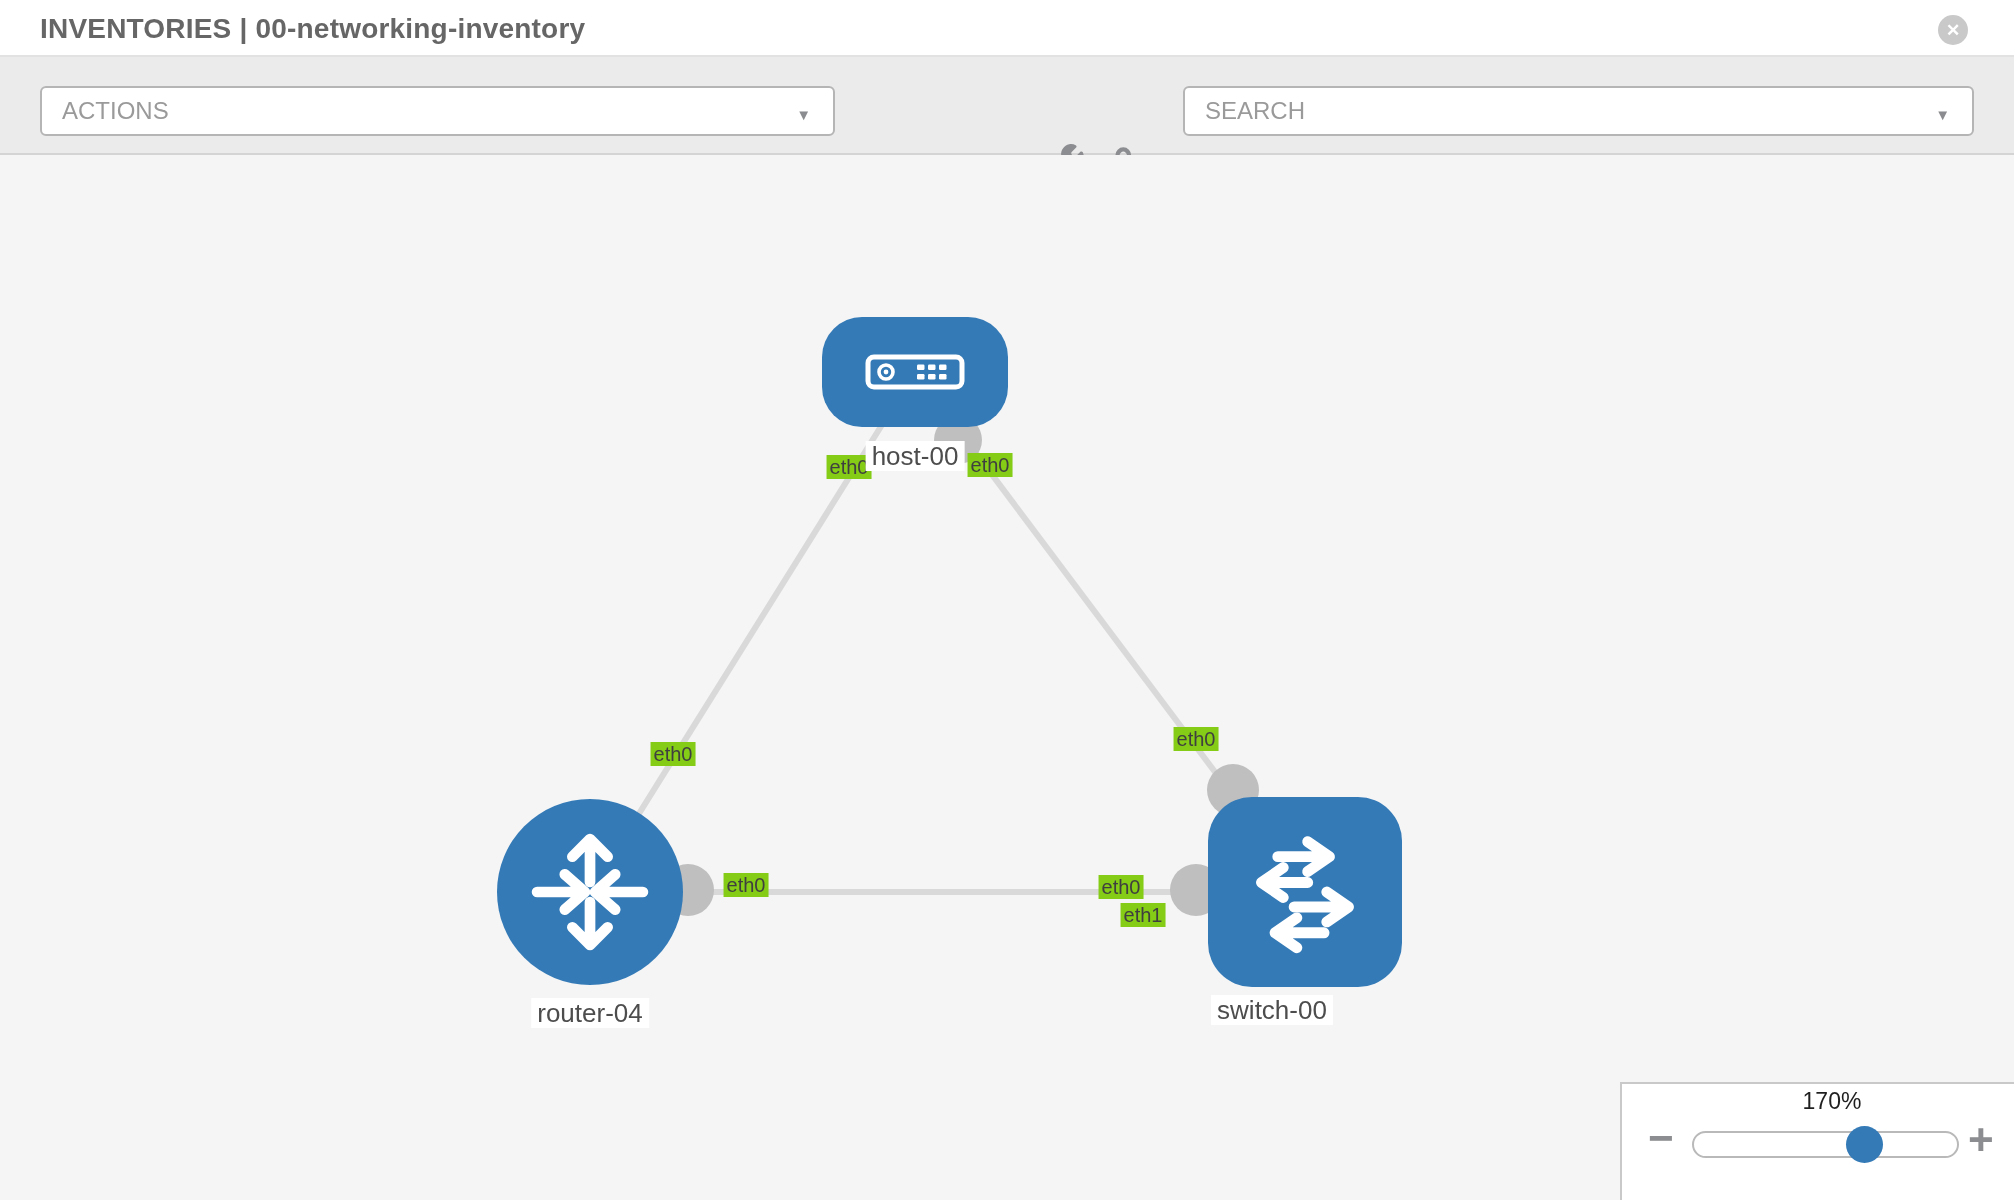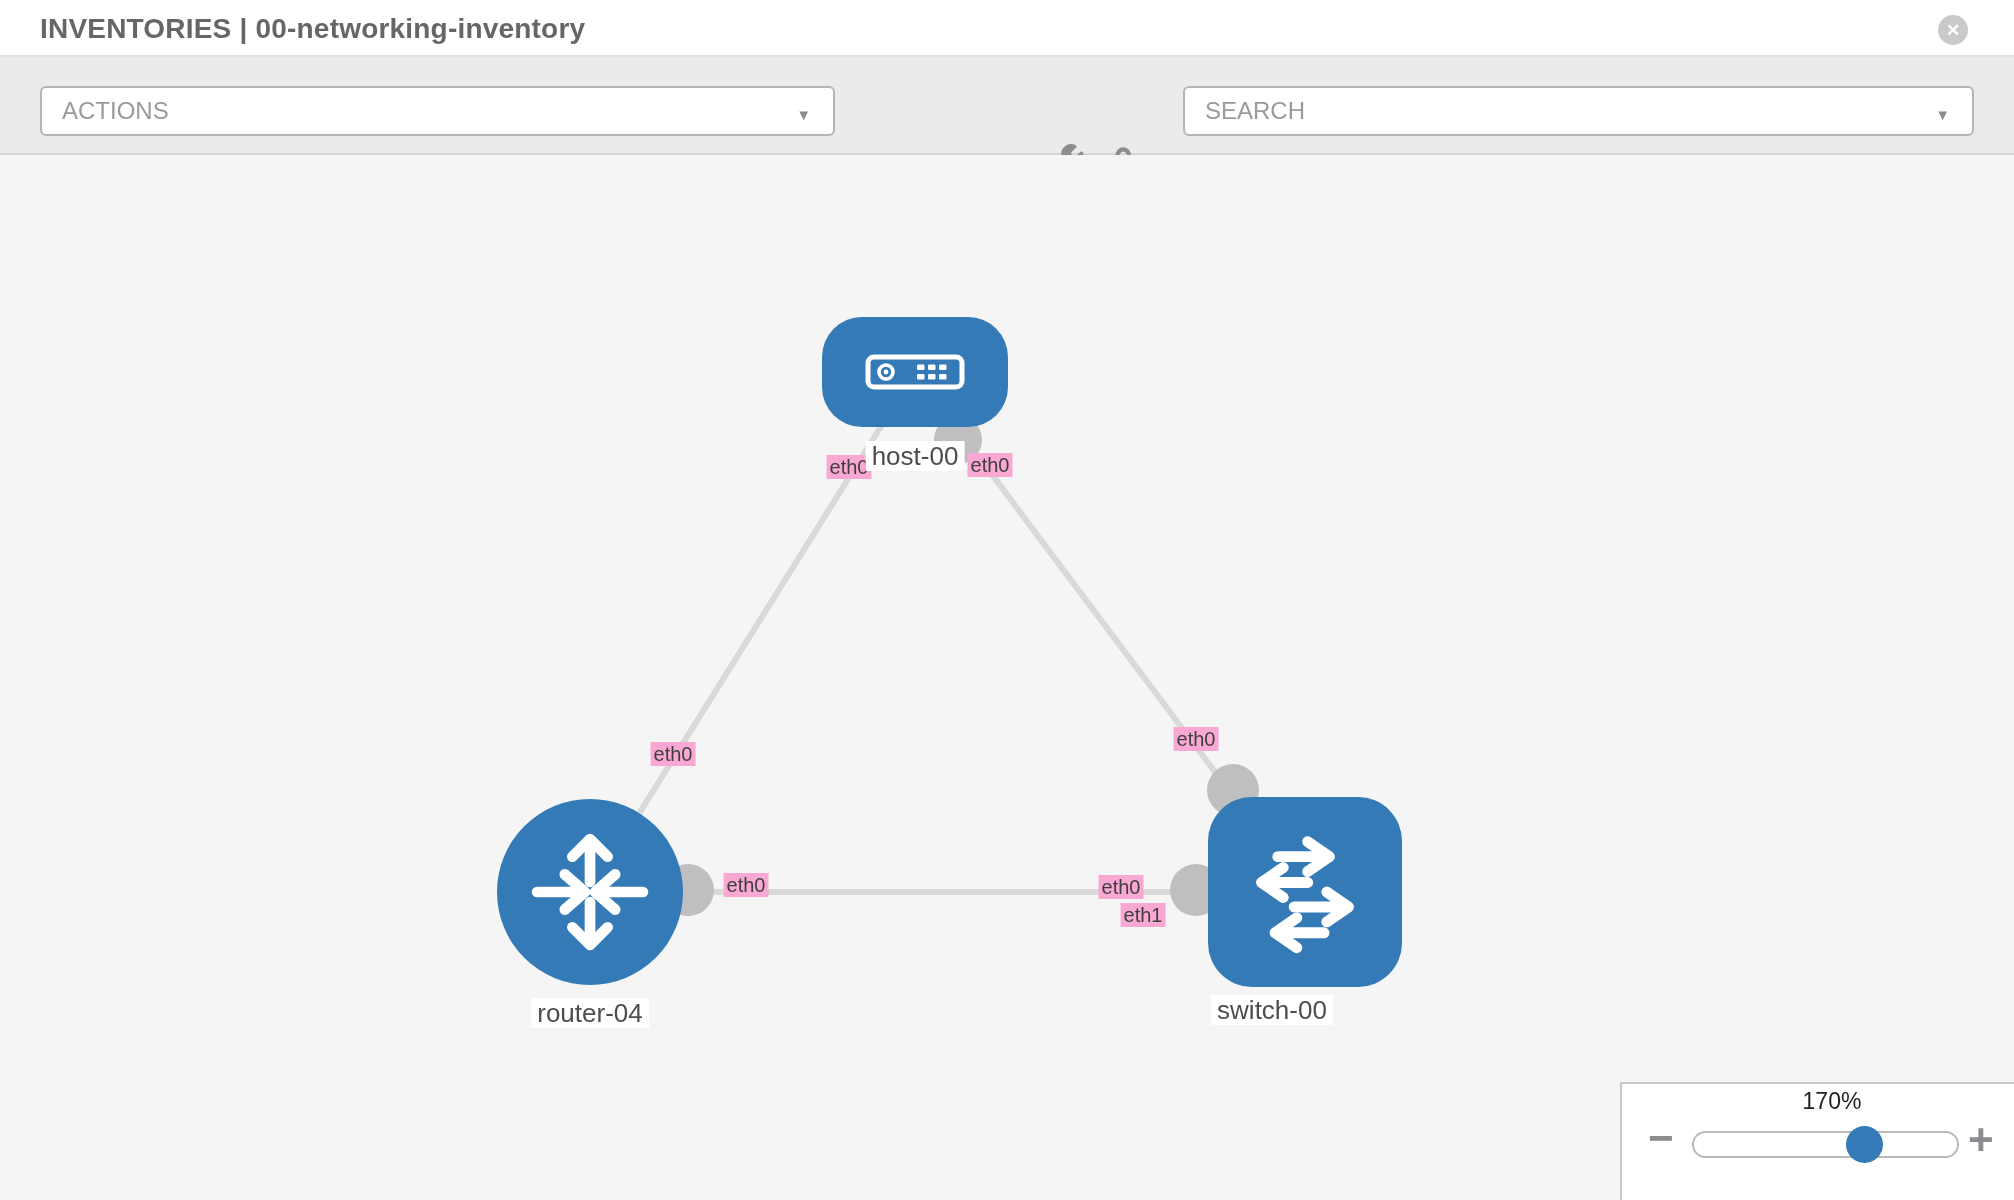--- a/index.html
+++ b/index.html
@@ -39,21 +39,21 @@
   .node { position: absolute; background: #337ab7; display: flex; align-items: center;
           justify-content: center; cursor: pointer; }
   .node-host   { left: 822px;  top: 162px; width: 186px; height: 110px; border-radius: 40px; }
   .node-router { left: 497px;  top: 644px; width: 186px; height: 186px; border-radius: 50%; }
   .node-switch { left: 1208px; top: 642px; width: 194px; height: 190px; border-radius: 44px; }
   .node svg { display: block; }
 
   .node-label { position: absolute; transform: translateX(-50%); background: #fff;
                 color: #4d4d4d; font-size: 26px; line-height: 30px; padding: 0 6px;
                 white-space: nowrap; z-index: 5; }
-  .eth-label { position: absolute; transform: translate(-50%,-50%); background: #f9a8d4;
+  .eth-label { position: absolute; transform: translate(-50%,-50%); background: #84cc16;
                color: #3f3f3f; font-size: 20px; line-height: 24px; padding: 0 3px;
                white-space: nowrap; z-index: 4; }
   .eth-front { z-index: 6; }
 
   
   .zoom-panel { position: absolute; left: 1620px; top: 927px; width: 400px; height: 140px;
                 background: #fff; border: 2px solid #c9c9c9; }
   .zoom-level { position: absolute; left: 60px; top: 4px; width: 300px; text-align: center;
                 font-size: 23px; color: #1f1f1f; }
   .zoom-btn { position: absolute; color: #8b8d90; font-size: 44px; font-weight: bold;

